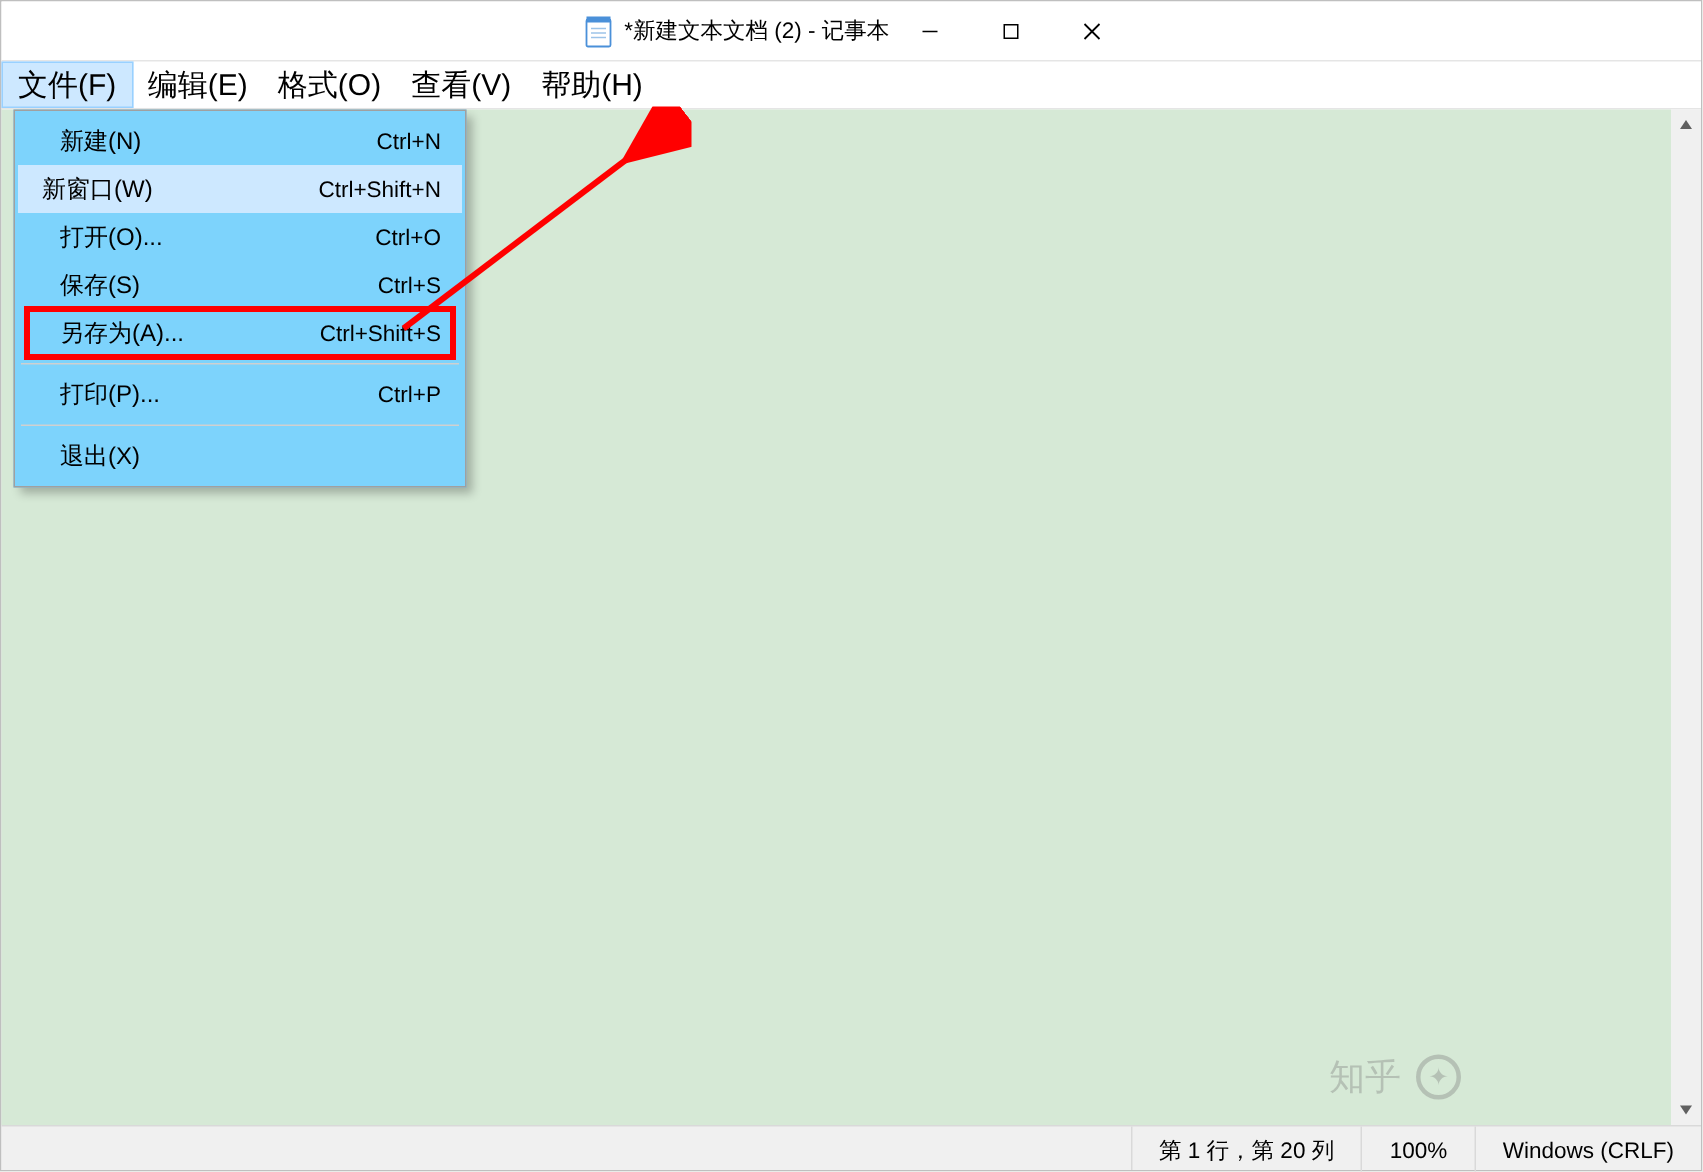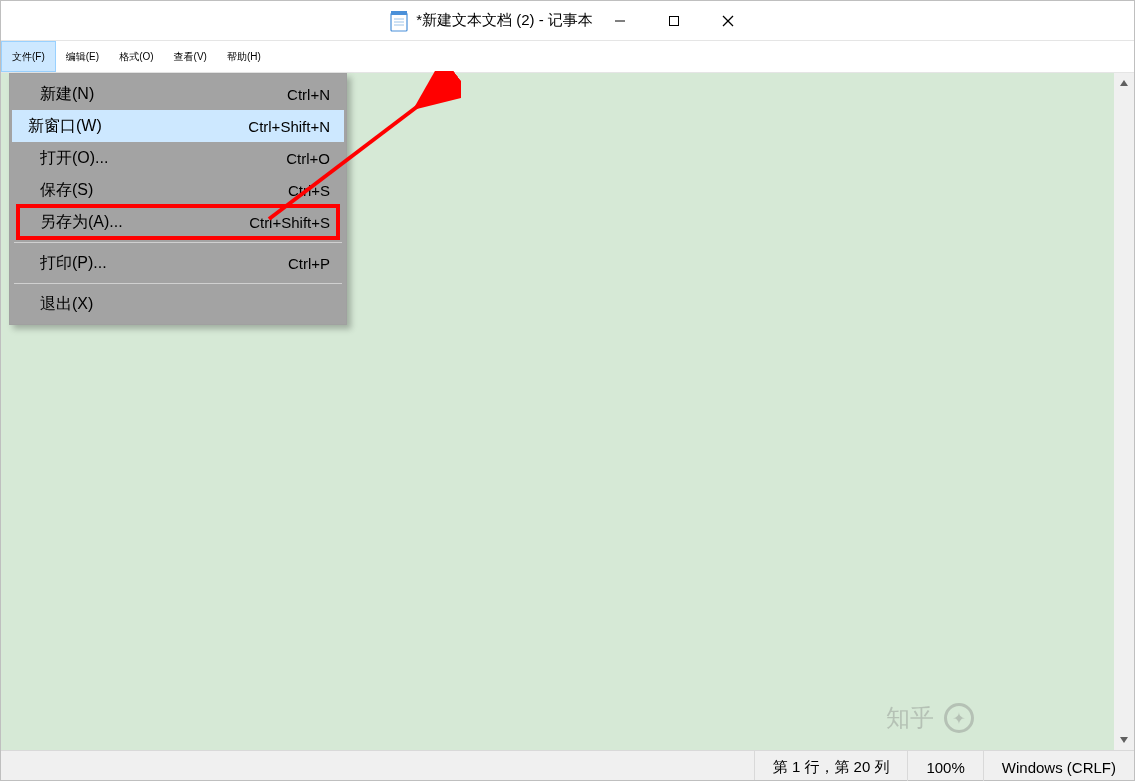--- a/index.html
+++ b/index.html
@@ -11,28 +11,28 @@
   .titlebar { height: 40px; display: flex; align-items: center; justify-content: center; background: #ffffff; border-bottom: 1px solid #e5e5e5; }
   .titlebar-left { display: flex; align-items: center; gap: 8px; padding-left: 10px; }
   .titlebar-icon { width: 18px; height: 22px; }
   .titlebar-title { font-size: 15px; color: #000; }
   .titlebar-btns { display: flex; height: 100%; }
   .titlebar-btn { width: 54px; height: 100%; display:flex; align-items:center; justify-content:center; color:#000; }
   .titlebar-btn svg { width: 12px; height: 12px; }
   .titlebar-btn.close svg { width: 14px; height: 14px; }
 
   
-  .menubar { height: 32px; display:flex; align-items:stretch; border-bottom: 1px solid #e5e5e5; font-size: 10px; }
+  .menubar { height: 32px; display:flex; align-items:stretch; border-bottom: 1px solid #e5e5e5; font-size: 20px; }
   .menubar-item { padding: 0 10px; display:flex; align-items:center; cursor:default; }
   .menubar-item.active { background:#cde8ff; border:1px solid #99d1ff; }
 
   
   .dropdown {
-    position:absolute; left:8px; top:72px; width:338px;
-    background:#a3a3a3; border:1px solid #a0a0a0;
+    position:absolute; left:8px; top:72px; width:302px;
+    background:#7dd3fc; border:1px solid #a0a0a0;
     box-shadow: 4px 4px 6px rgba(0,0,0,.25);
     padding: 4px 2px;
     z-index: 5;
   }
   .menu-row {
     display:flex; align-items:center; justify-content:space-between;
     height:32px; padding: 0 14px 0 28px; font-size:16px; color:#000;
     position:relative;
   }
   .menu-row.hover { background:#cde8ff;padding-left:16px; }

